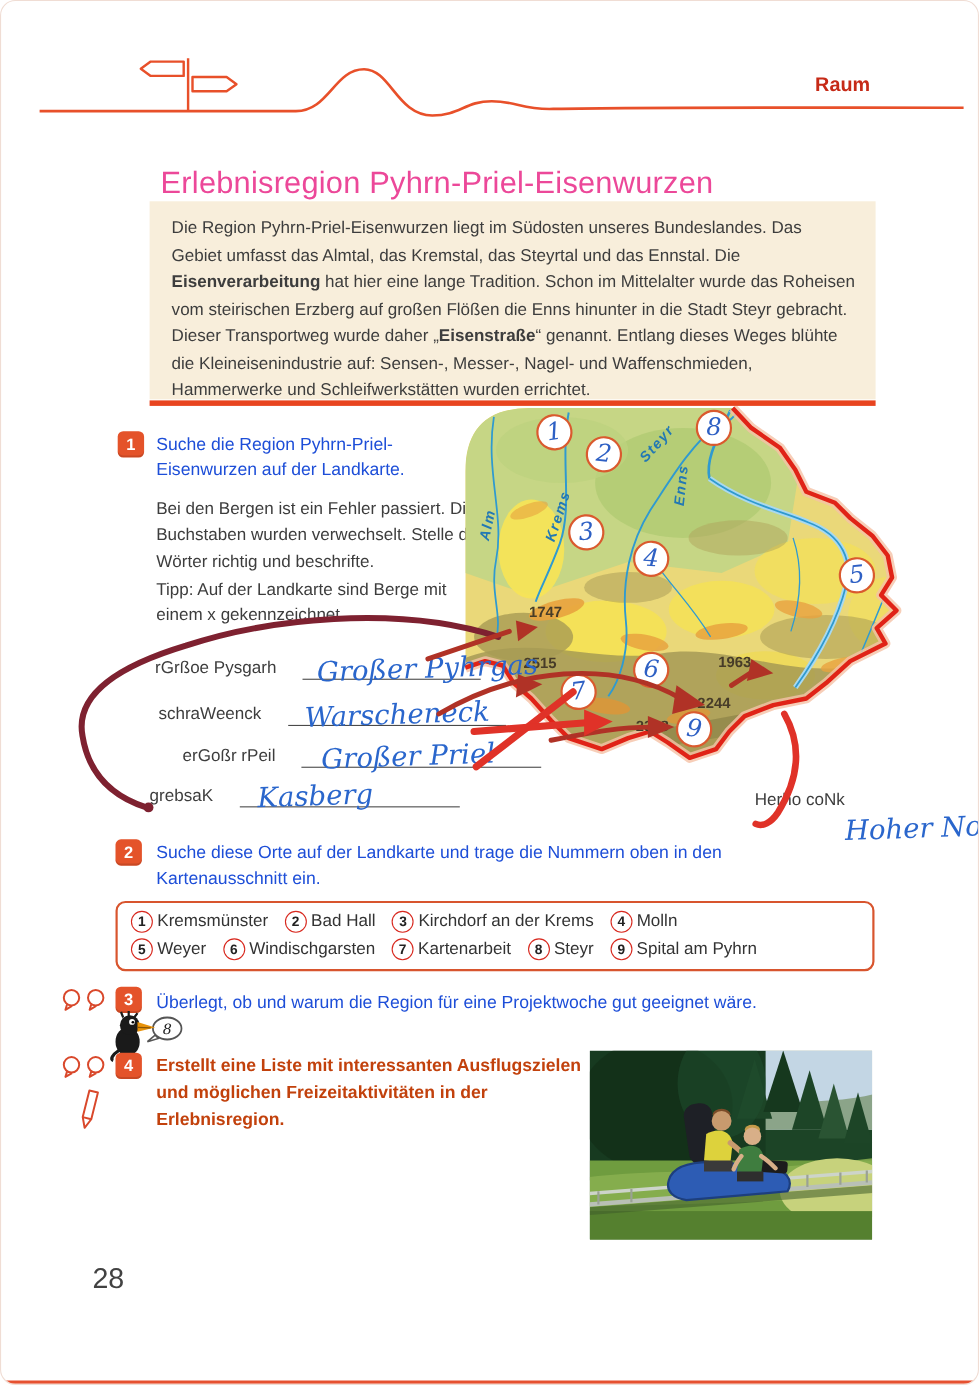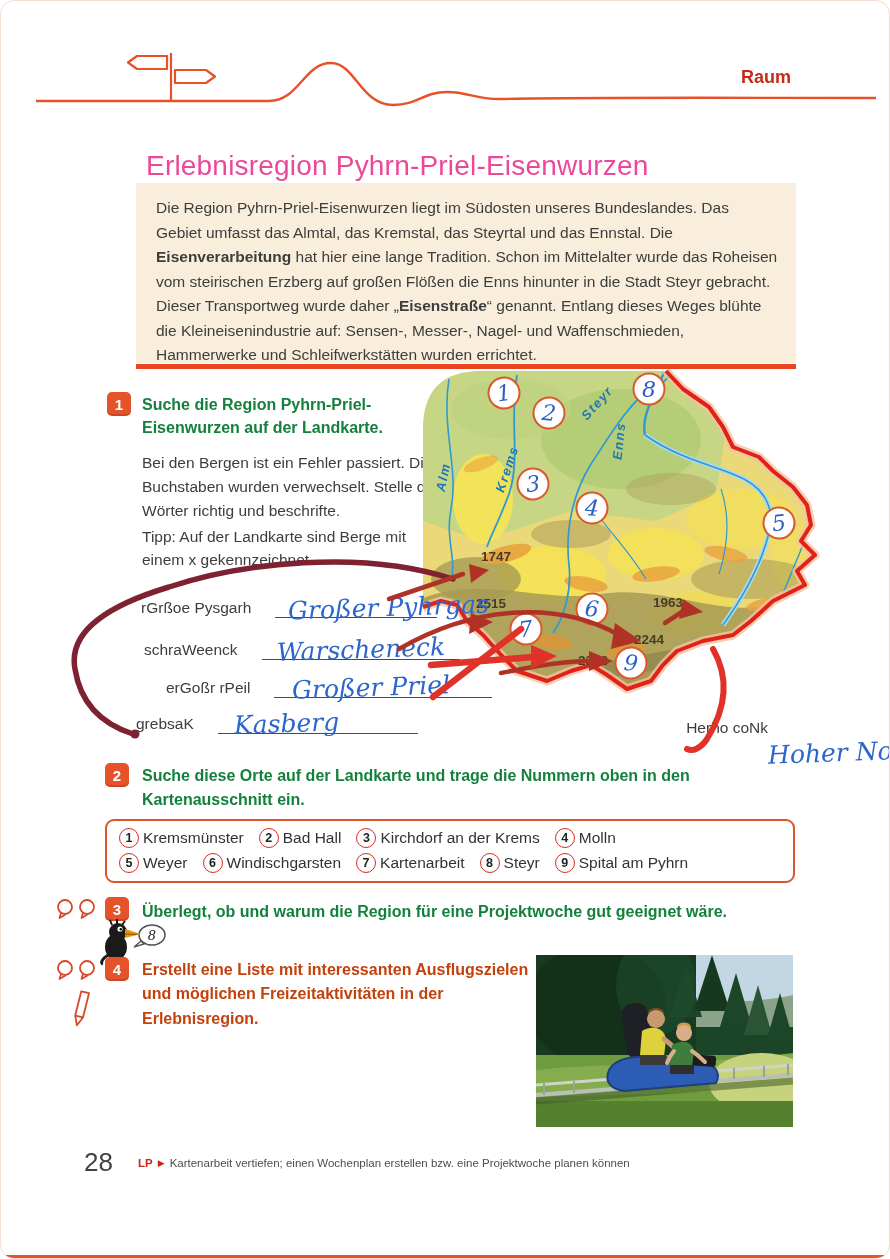--- a/index.html
+++ b/index.html
@@ -18,21 +18,21 @@
     background:#f8eedb; padding:13px 18px 10px 20px;
     font-size:15.5px; line-height:1.585; color:#3d3d3d;
   }
   .intro-box span{white-space:pre-wrap;}
   .red-rule{position:absolute; left:135px; top:363px; width:660px; height:5px; background:#e8441f;}
   
   .task-badge{position:absolute; width:24px; height:24px; background:#e4532a; border-radius:5px;
     color:#fff; font-weight:bold; font-size:15px; display:flex; align-items:center; justify-content:center;
     box-shadow:inset 0 -2px 0 rgba(0,0,0,.12);}
   .b1{left:106px; top:391px;} .b2{left:104px; top:762px;} .b3{left:104px; top:896px;} .b4{left:104px; top:956px;}
-  .t-heading{font-weight:bold; font-size:16px; line-height:1.45; color:#15803d; position:absolute;}
+  .t-heading{font-weight:normal; font-size:16px; line-height:1.45; color:#1d4ed8; position:absolute;}
   .t1-heading{left:141px; top:392px; width:292px;}
   .t1-body{position:absolute; left:141px; top:450px; width:302px; font-size:15.5px; line-height:1.54; color:#3d3d3d;}
   .t1-tip{margin-top:2px;}
   .t2-heading{left:141px; top:763px; width:636px; line-height:1.52;}
   .t3-heading{left:141px; top:899px; width:710px;}
   .t4-col{position:absolute; left:141px; top:957px; width:414px; line-height:1.52;}
   .t4-heading{font-weight:bold; font-size:16px; color:#c2410c;}
   .t4-body{font-size:15.5px; color:#3d3d3d;}
   
   .wp-row{position:absolute; display:flex; align-items:flex-end; gap:24px; font-size:15.5px; color:#3d3d3d;}
@@ -405,20 +405,15 @@
 
       <path d="M432,696 L520,628" stroke="#e03228" stroke-width="6.5"></path>
       <path d="M430,664 L532,656" stroke="#e03228" stroke-width="6.5"></path>
       <polygon points="530,644 556,655 530,668" fill="#e03228" stroke="none"></polygon>
 
       <path d="M712,648 C728,676 726,706 706,738 C700,747 692,751 686,748" stroke="#e03228" stroke-width="6"></path>
     </g>
   </svg>
 
   <div class="page-num">28</div>
-  <div class="footer-line">
-    <span class="footer-lp">LP</span>
-    <span class="footer-arrow">▶</span>
-    <span>Kartenarbeit vertiefen; einen Wochenplan erstellen bzw. eine Projektwoche planen können</span>
-  </div>
   <div class="bottom-rule"></div>
 
 </div>
 
 </body></html>

